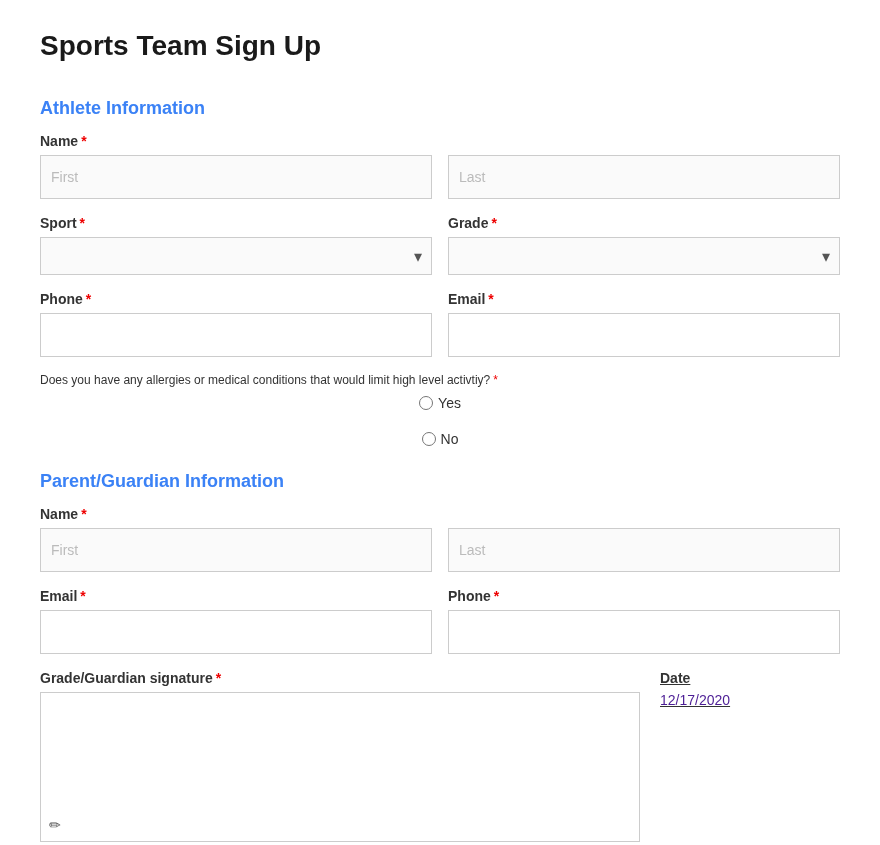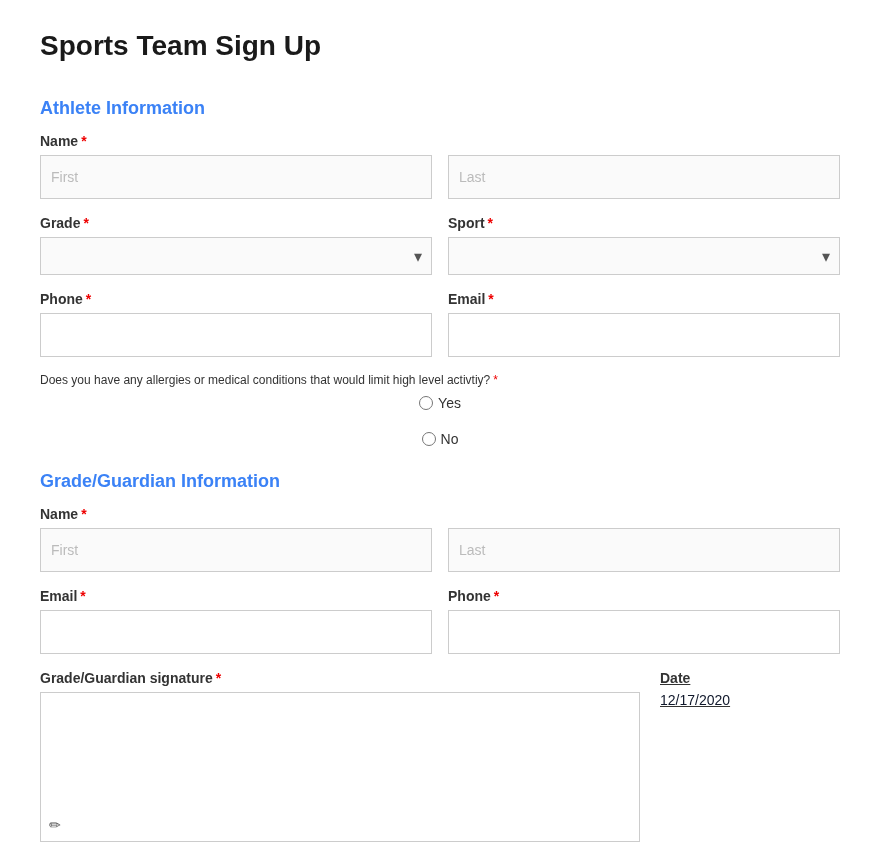--- a/index.html
+++ b/index.html
@@ -166,21 +166,21 @@
 
     .date-label {
       font-size: 14px;
       font-weight: bold;
       color: #333;
       margin-bottom: 6px;
     }
 
     .date-value {
       font-size: 14px;
-      color: #0f172a;
+      color: #4c1d95;
     }
   </style>
 </head>
 <body>
 
 <h1 class="page-title">Sports Team Sign Up</h1>
 
 <div class="form-section">
   <div class="section-title">Athlete Information</div>
 
@@ -191,54 +191,54 @@
       </label>
       <input type="text" class="form-input" placeholder="First" style="">
     </div>
     <div class="field-group">
       <label class="field-label" style="visibility:hidden;">Name</label>
       <input type="text" class="form-input" placeholder="Last" style="">
     </div>
   </div>
 
   <div class="field-row">
+    <div class="field-group">
+      <label class="field-label">
+        <span>Sport</span><span class="required-star">*</span>
+      </label>
+      <div class="select-wrapper">
+        <select class="form-select" style="width:100%;">
+          <option value=""></option>
+          <option value="basketball">Basketball</option>
+          <option value="football">Football</option>
+          <option value="soccer">Soccer</option>
+          <option value="baseball">Baseball</option>
+          <option value="swimming">Swimming</option>
+          <option value="tennis">Tennis</option>
+          <option value="track">Track</option>
+        </select>
+      </div>
+    </div>
     <div class="field-group">
       <label class="field-label">
         <span>Grade</span><span class="required-star">*</span>
       </label>
       <div class="select-wrapper">
         <select class="form-select" style="width:100%;">
           <option value=""></option>
           <option value="6">6th</option>
           <option value="7">7th</option>
           <option value="8">8th</option>
           <option value="9">9th</option>
           <option value="10">10th</option>
           <option value="11">11th</option>
           <option value="12">12th</option>
         </select>
       </div>
     </div>
-    <div class="field-group">
-      <label class="field-label">
-        <span>Sport</span><span class="required-star">*</span>
-      </label>
-      <div class="select-wrapper">
-        <select class="form-select" style="width:100%;">
-          <option value=""></option>
-          <option value="basketball">Basketball</option>
-          <option value="football">Football</option>
-          <option value="soccer">Soccer</option>
-          <option value="baseball">Baseball</option>
-          <option value="swimming">Swimming</option>
-          <option value="tennis">Tennis</option>
-          <option value="track">Track</option>
-        </select>
-      </div>
-    </div>
   </div>
 
   <div class="field-row">
     <div class="field-group">
       <label class="field-label">
         <span>Phone</span><span class="required-star">*</span>
       </label>
       <input type="text" class="form-input" style="background: rgb(255, 255, 255);">
     </div>
     <div class="field-group">
@@ -260,21 +260,21 @@
       </label>
       <label class="radio-label">
         <input type="radio" name="allergy" value="no" style="">
         <span>No</span>
       </label>
     </div>
   </div>
 </div>
 
 <div class="form-section">
-  <div class="section-title">Grade/Guardian Information</div>
+  <div class="section-title">Parent/Guardian Information</div>
 
   <div class="field-row">
     <div class="field-group">
       <label class="field-label">
         <span>Name</span><span class="required-star">*</span>
       </label>
       <input type="text" class="form-input" placeholder="First" style="">
     </div>
     <div class="field-group">
       <label class="field-label" style="visibility:hidden;">Name</label>

